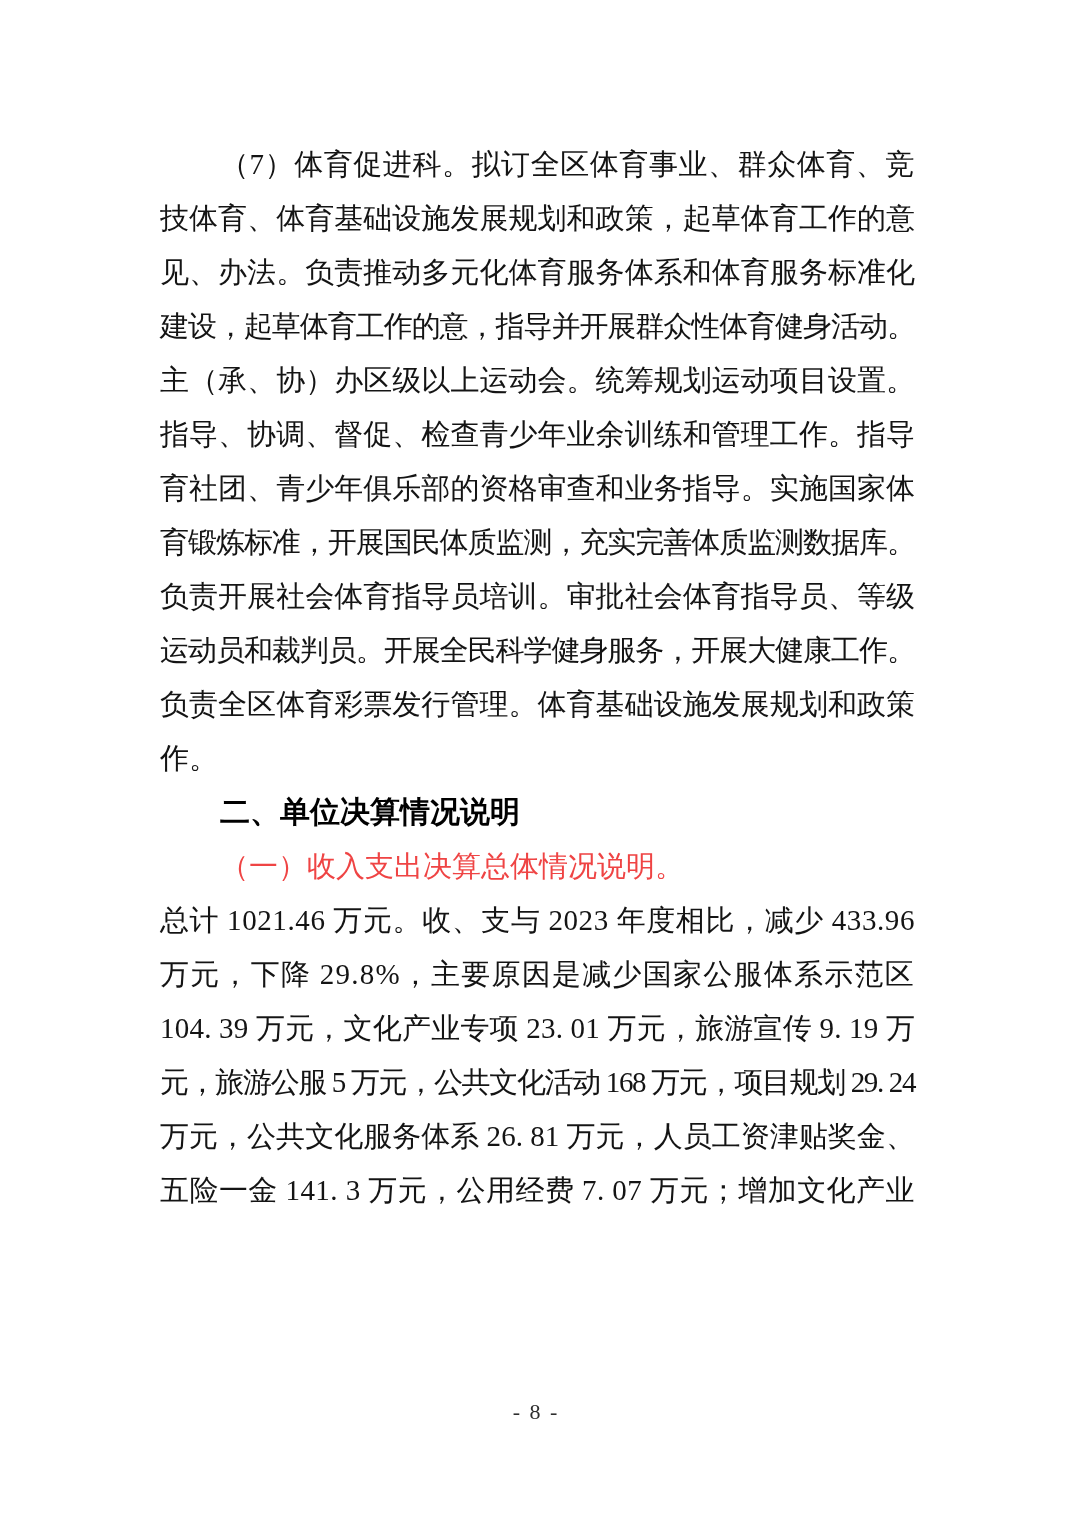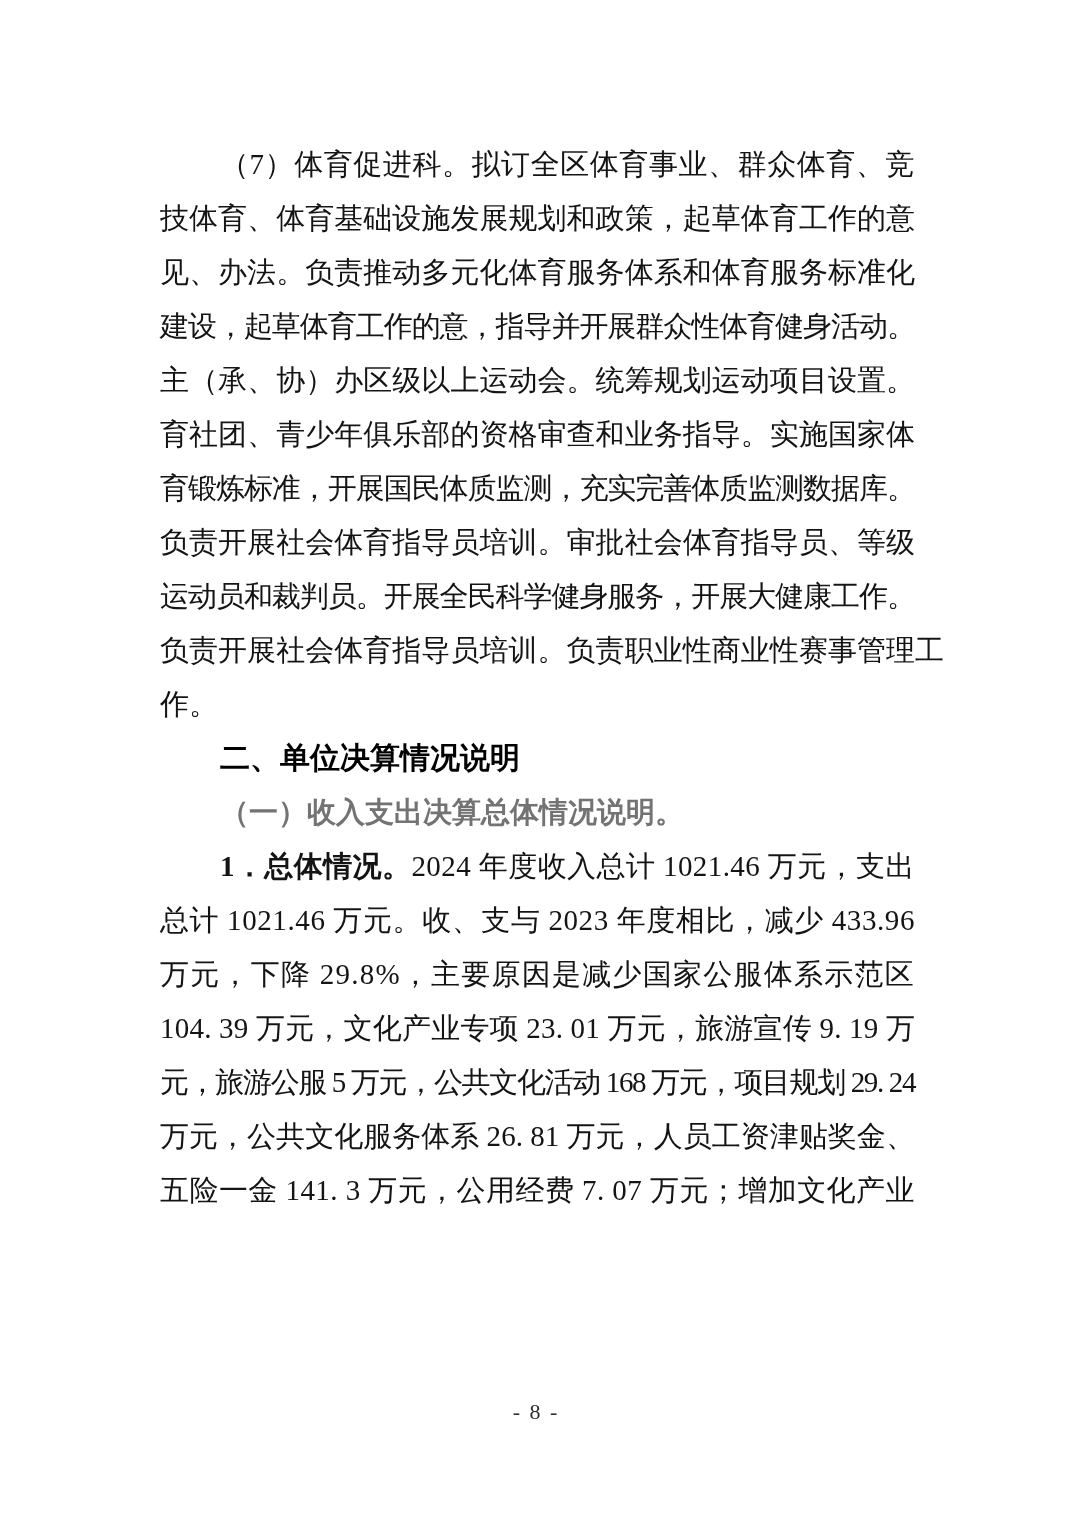--- a/index.html
+++ b/index.html
@@ -33,23 +33,23 @@
   }
   .indent { text-indent: 60px; }
   .heading-main {
     font-family: "Liberation Sans", "DejaVu Sans", sans-serif;
     font-weight: 700;
     font-size: 30px;
     color: #000000;
     margin: 0;
   }
   .heading-sub {
-    font-weight: 700;
+    font-weight: 400;
     font-size: 29px;
-    color: #737373;
+    color: #ef4444;
     margin: 0;
   }
   .lead { font-weight: 700; }
   .footer {
     position: absolute;
     left: 0;
     top: 1398px;
     width: 100%;
     text-align: center;
     font-size: 22px;
@@ -63,34 +63,34 @@
 
 <div class="page">
   <div class="content">
 
     <p class="para">
       <span class="line fit indent" style="letter-spacing: 0.56px;">（7）体育促进科。拟订全区体育事业、群众体育、竞</span>
       <span class="line fit" style="letter-spacing: 0.04px;">技体育、体育基础设施发展规划和政策，起草体育工作的意</span>
       <span class="line fit" style="letter-spacing: 0.04px;">见、办法。负责推动多元化体育服务体系和体育服务标准化</span>
       <span class="line fit" style="letter-spacing: -1.04px;">建设，起草体育工作的意，指导并开展群众性体育健身活动。</span>
       <span class="line fit" style="letter-spacing: 0.04px;">主（承、协）办区级以上运动会。统筹规划运动项目设置。</span>
+      <span class="line fit" style="letter-spacing: 0.04px;">指导、协调、督促、检查青少年业余训练和管理工作。指导</span>
       <span class="line fit" style="letter-spacing: 0.04px;">育社团、青少年俱乐部的资格审查和业务指导。实施国家体</span>
       <span class="line fit" style="letter-spacing: -1.04px;">育锻炼标准，开展国民体质监测，充实完善体质监测数据库。</span>
       <span class="line fit" style="letter-spacing: 0.04px;">负责开展社会体育指导员培训。审批社会体育指导员、等级</span>
       <span class="line fit" style="letter-spacing: -1.04px;">运动员和裁判员。开展全民科学健身服务，开展大健康工作。</span>
-      <span class="line fit" style="letter-spacing: 0.04px;">负责开展社会体育指导员培训。负责职业性商业性赛事管理工</span>
+      <span class="line fit" style="letter-spacing: 0.04px;">负责全区体育彩票发行管理。体育基础设施发展规划和政策</span>
       <span class="line">作。</span>
     </p>
 
     <h2 class="line heading-main indent">二、单位决算情况说明</h2>
 
     <h3 class="line heading-sub indent">（一）收入支出决算总体情况说明。</h3>
 
     <p class="para">
-      <span class="line fit indent" style="letter-spacing: 0.42px;"><b class="lead">1．总体情况。</b><span>2024 年度收入总计 1021.46 万元，支出</span></span>
       <span class="line fit" style="letter-spacing: 0.6px;">总计 1021.46 万元。收、支与 2023 年度相比，减少 433.96</span>
       <span class="line fit" style="letter-spacing: 1.24px;">万元，下降 29.8%，主要原因是减少国家公服体系示范区</span>
       <span class="line fit" style="letter-spacing: 0.21px; text-align: center;">104. 39 万元，文化产业专项 23. 01 万元，旅游宣传 9. 19 万</span>
       <span class="line fit" style="letter-spacing: -1.34px;">元，旅游公服 5 万元，公共文化活动 168 万元，项目规划 29. 24</span>
       <span class="line fit" style="letter-spacing: 0.03px;">万元，公共文化服务体系 26. 81 万元，人员工资津贴奖金、</span>
       <span class="line fit" style="letter-spacing: 0.44px;">五险一金 141. 3 万元，公用经费 7. 07 万元；增加文化产业</span>
     </p>
 
   </div>
 

